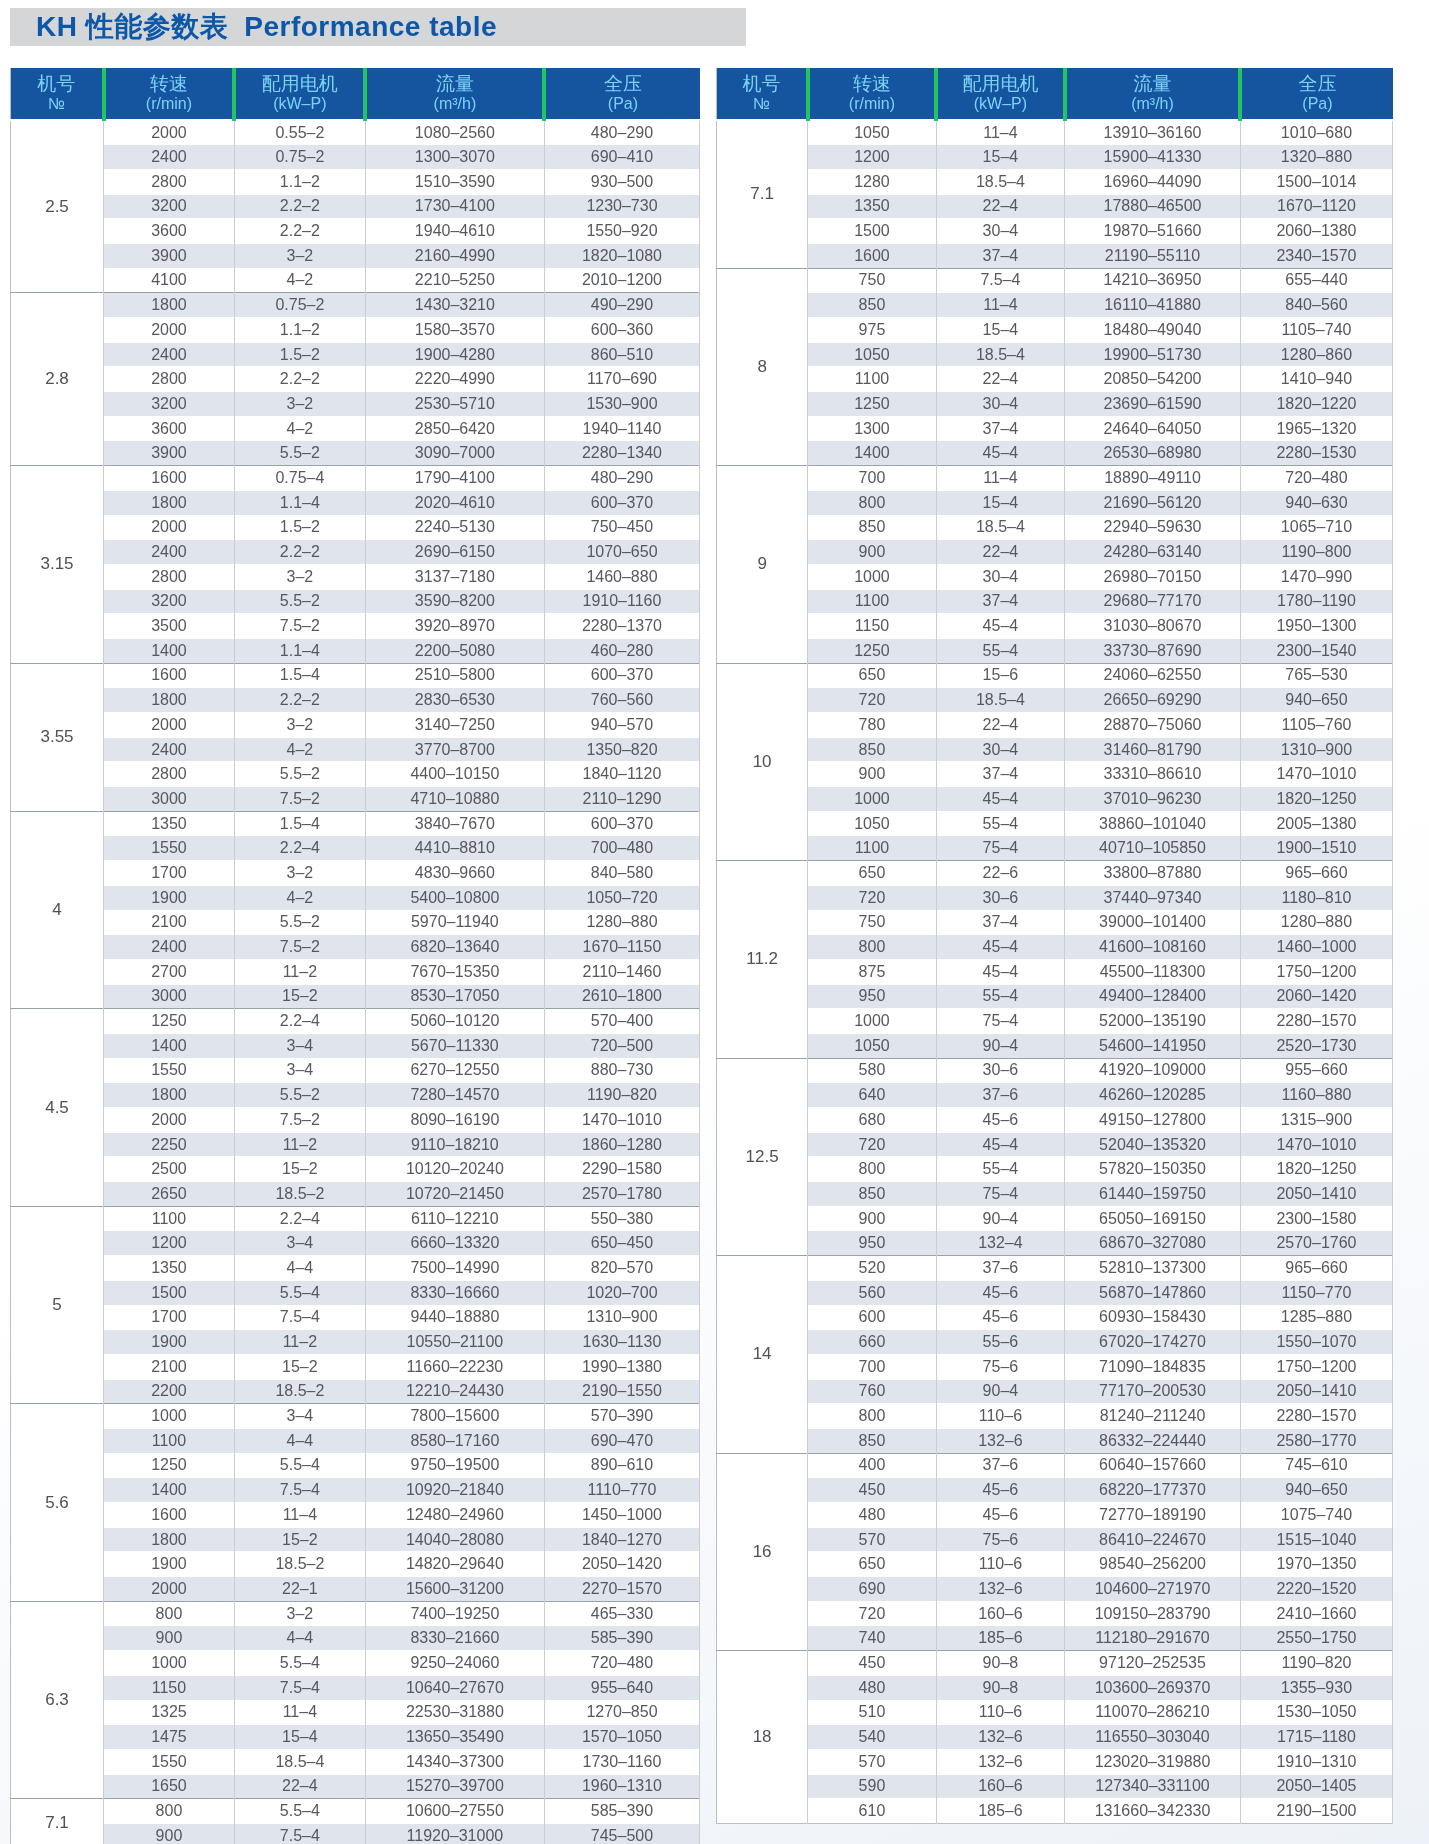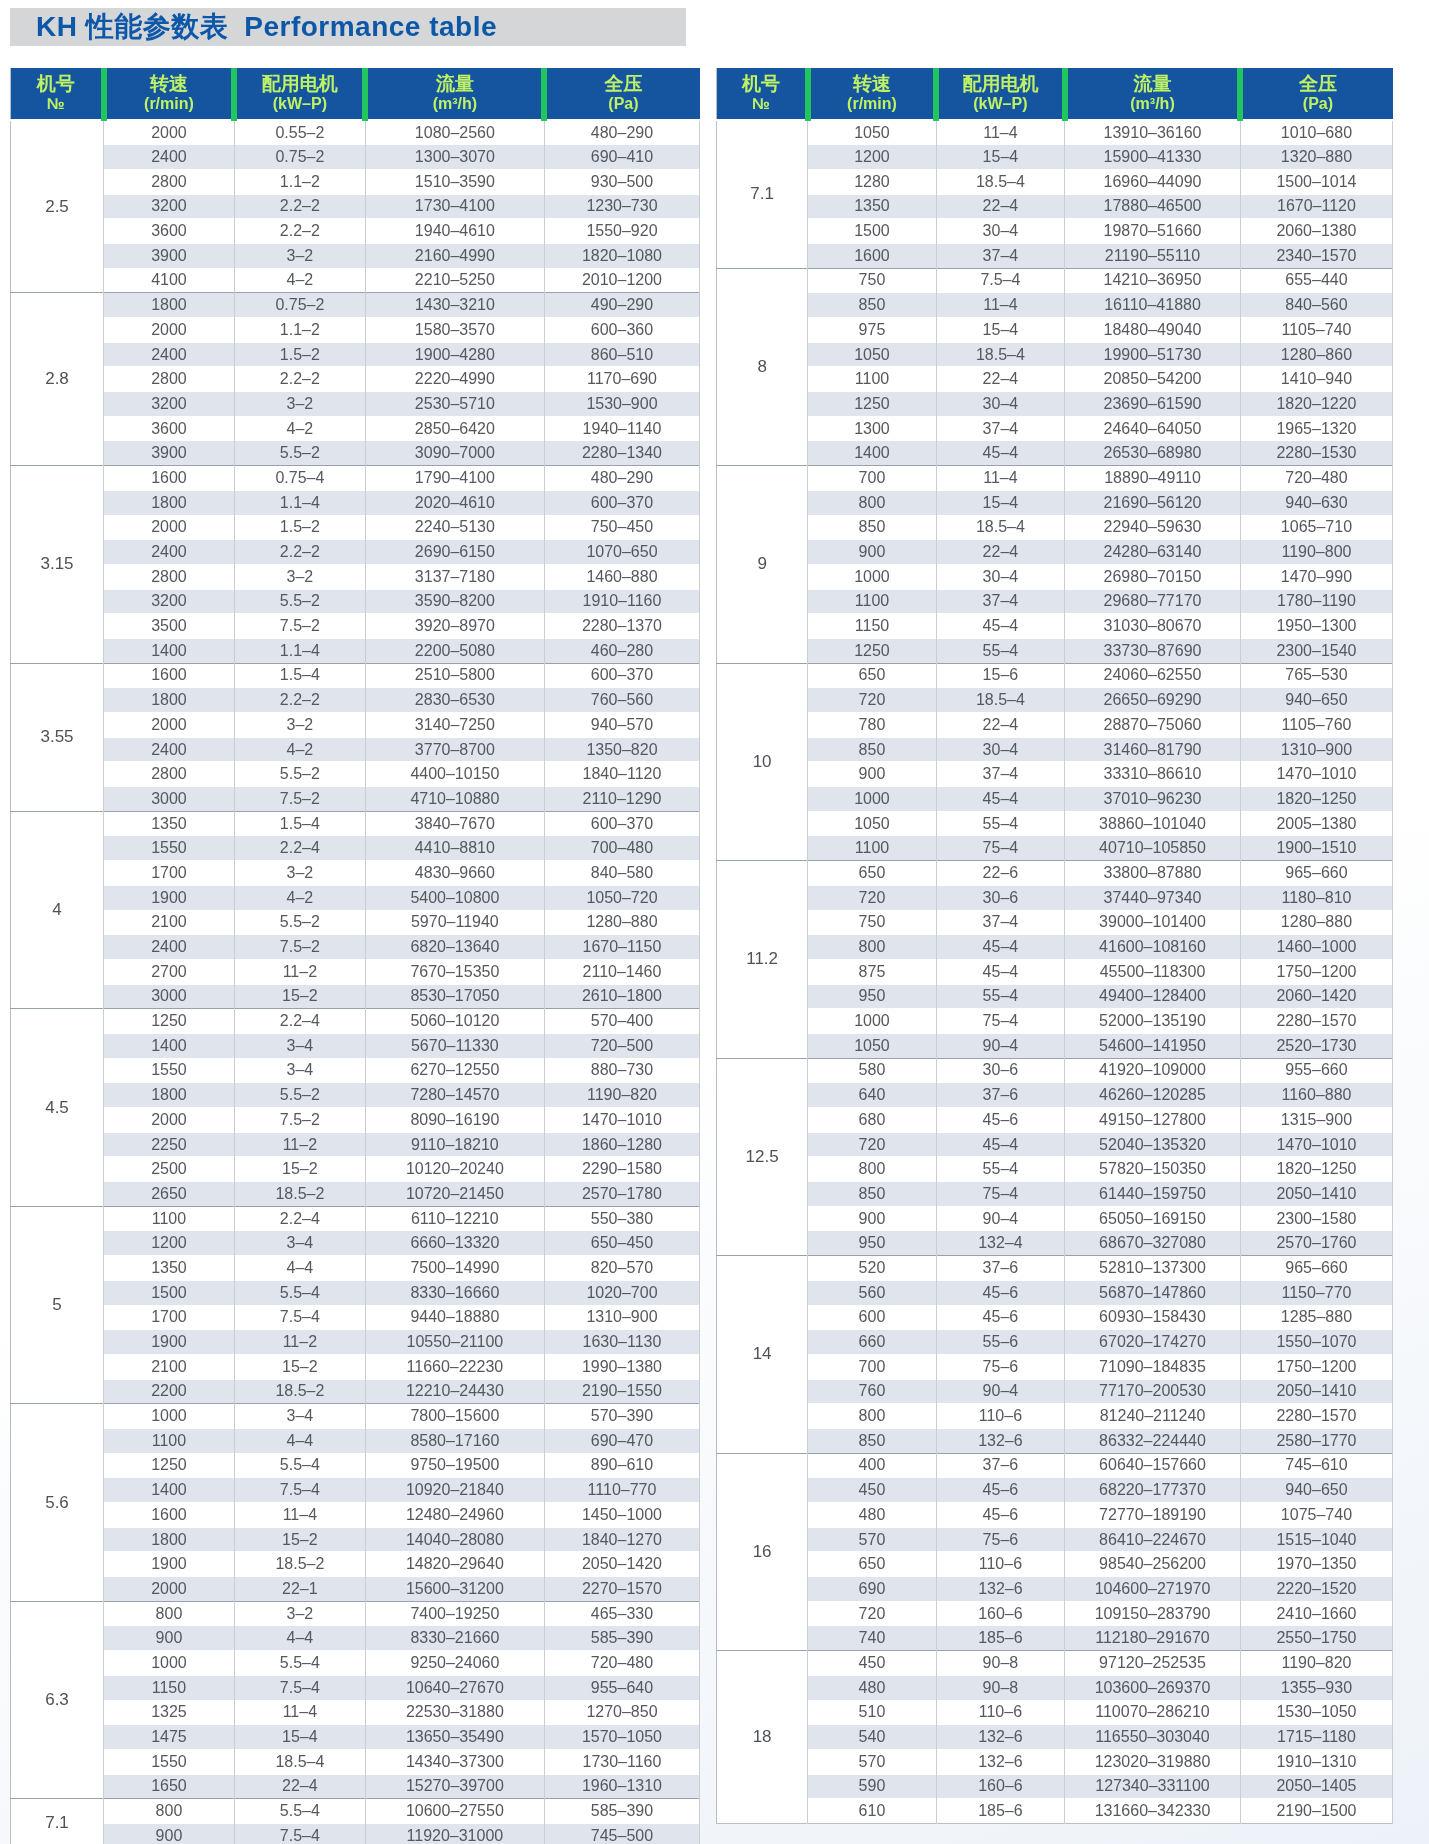--- a/index.html
+++ b/index.html
@@ -3,41 +3,41 @@
 <meta charset="utf-8">
 <style>
   html,body{margin:0;padding:0;}
   body{
     width:1429px;height:1844px;overflow:hidden;
     background:linear-gradient(160deg,#ffffff 55%,#edf2f8 100%);
     font-family:"Liberation Sans","DejaVu Sans",sans-serif;
     position:relative;
   }
   .title-banner{
-    position:absolute;left:10px;top:8px;width:676px;height:38px;
+    position:absolute;left:10px;top:8px;width:736px;height:38px;
     background:#d5d6d8;display:flex;align-items:center;gap:16px;
     padding-left:26px;box-sizing:border-box;
   }
   .title-zh,.title-en{
     font-weight:bold;font-size:28px;color:#0d57a8;letter-spacing:.5px;white-space:nowrap;
   }
   .tables{position:absolute;left:10px;top:68px;display:flex;gap:16px;align-items:flex-start;}
   table.data-table{
     border-collapse:collapse;table-layout:fixed;
     border-left:1px solid #b9bec6;border-bottom:1px solid #b9bec6;
   }
   table.data-table.left{width:690px;}
   table.data-table.right{width:677px;}
   col.c-no{width:13.5%;} col.c-speed{width:19%;} col.c-motor{width:19%;}
   col.c-flow{width:26%;} col.c-press{width:22.5%;}
   thead th{
-    background:#15549f;color:#bef264;font-weight:bold;height:47px;
+    background:#15549f;color:#7dd3fc;font-weight:normal;height:47px;
     padding:1px 0 3px;vertical-align:middle;
   }
-  thead th + th{border-left:6px solid #22c55e;}
+  thead th + th{border-left:4px solid #22c55e;}
   .th-zh{font-size:19px;line-height:22px;}
   .th-sub{font-size:16px;line-height:18px;}
   tbody tr{height:24.7px;}
   tbody td{
     font-size:16px;color:#55585d;text-align:center;vertical-align:middle;
     padding:0;border-right:1px solid #c9ced5;white-space:nowrap;
   }
   tr.plain td{background:#ffffff;}
   tr.shaded td{background:#dfe4ed;}
   td.no-cell{background:#ffffff !important;font-size:17px;color:#4e5257;}

